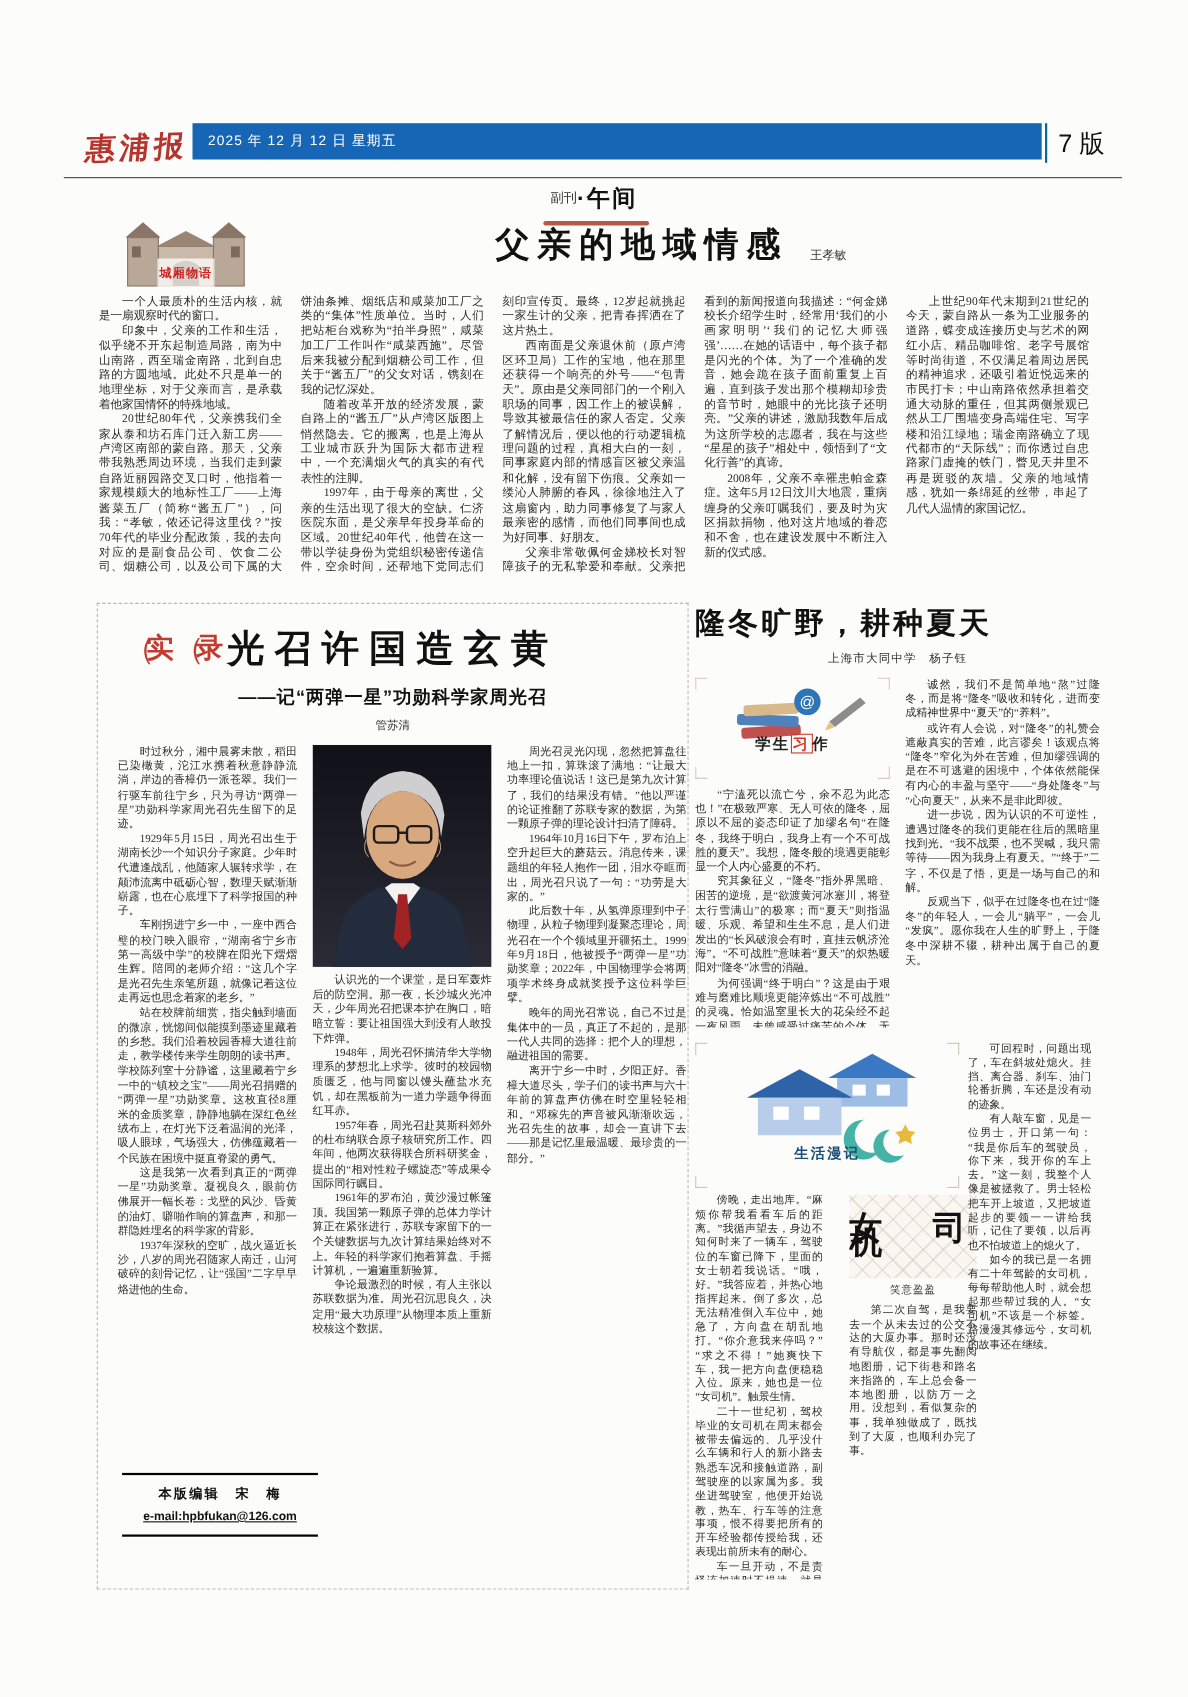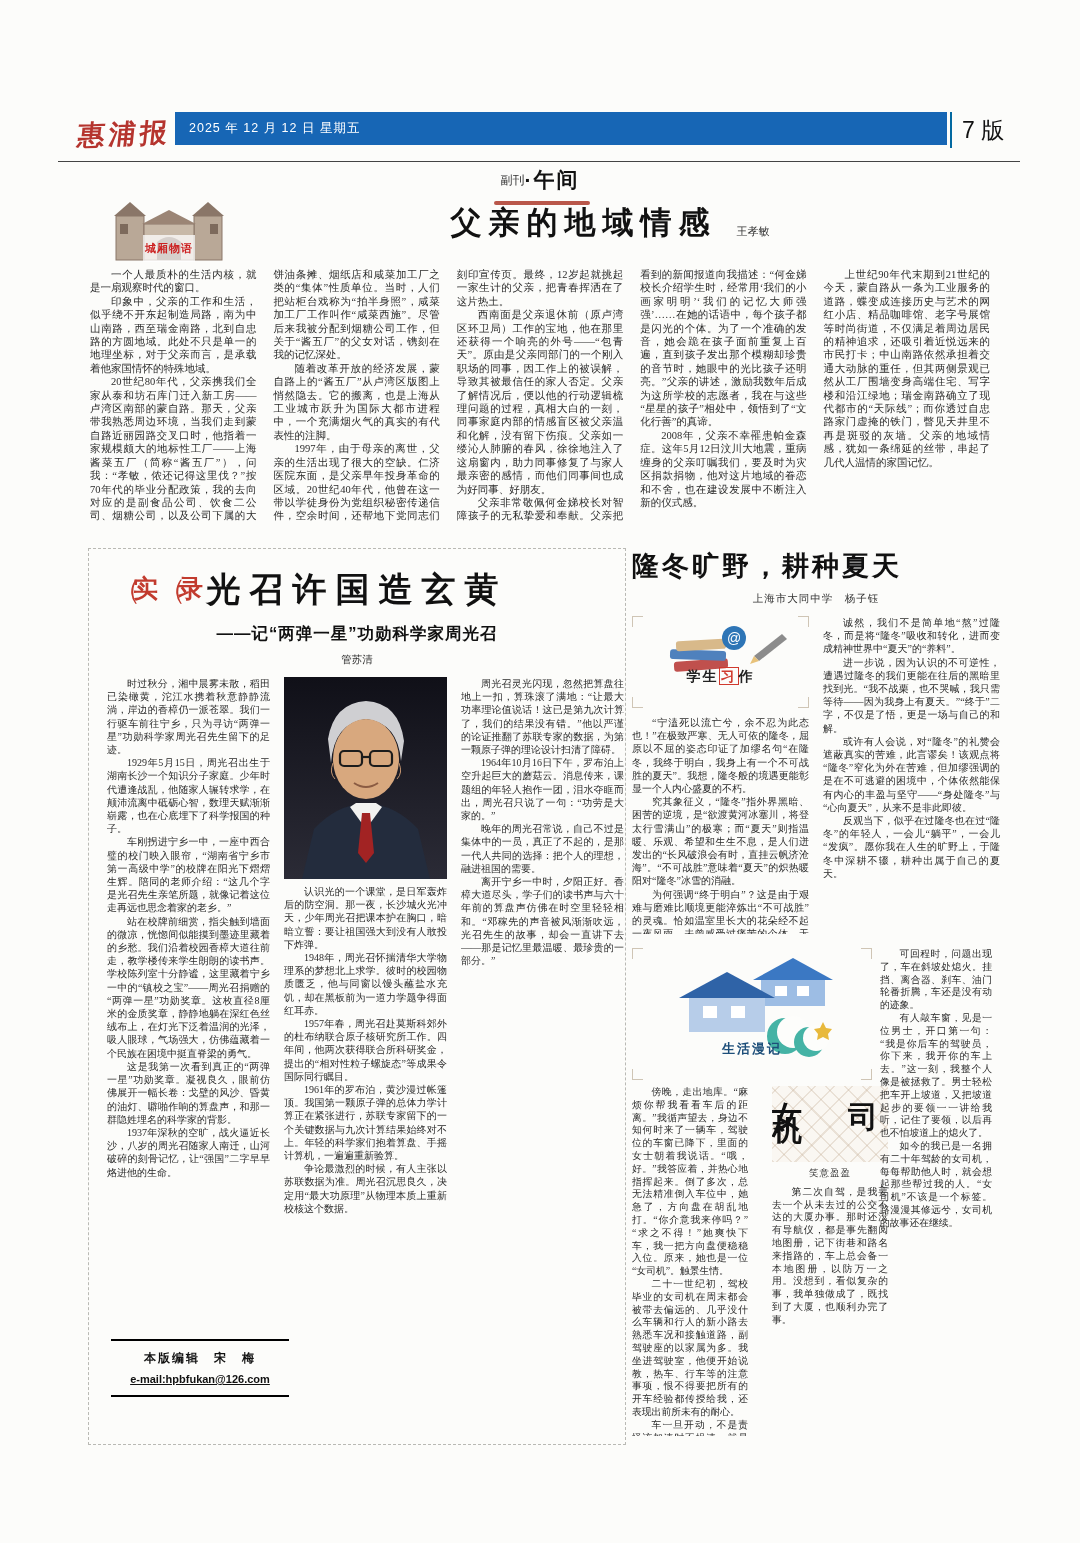--- a/index.html
+++ b/index.html
@@ -188,20 +188,21 @@
             <p>认识光的一个课堂，是日军轰炸后的防空洞。那一夜，长沙城火光冲天，少年周光召把课本护在胸口，暗暗立誓：要让祖国强大到没有人敢投下炸弹。</p>
             <p>1948年，周光召怀揣清华大学物理系的梦想北上求学。彼时的校园物质匮乏，他与同窗以馒头蘸盐水充饥，却在黑板前为一道力学题争得面红耳赤。</p>
             <p>1957年春，周光召赴莫斯科郊外的杜布纳联合原子核研究所工作。四年间，他两次获得联合所科研奖金，提出的“相对性粒子螺旋态”等成果令国际同行瞩目。</p>
             <p>1961年的罗布泊，黄沙漫过帐篷顶。我国第一颗原子弹的总体力学计算正在紧张进行，苏联专家留下的一个关键数据与九次计算结果始终对不上。年轻的科学家们抱着算盘、手摇计算机，一遍遍重新验算。</p>
             <p>争论最激烈的时候，有人主张以苏联数据为准。周光召沉思良久，决定用“最大功原理”从物理本质上重新校核这个数据。</p>
           </div>
       </div>
       <div class="zs-col c3" data-bind-paras="article_zhou.col3">
           <p>周光召灵光闪现，忽然把算盘往地上一扣，算珠滚了满地：“让最大功率理论值说话！这已是第九次计算了，我们的结果没有错。”他以严谨的论证推翻了苏联专家的数据，为第一颗原子弹的理论设计扫清了障碍。</p>
           <p>1964年10月16日下午，罗布泊上空升起巨大的蘑菇云。消息传来，课题组的年轻人抱作一团，泪水夺眶而出，周光召只说了一句：“功劳是大家的。”</p>
+          <p>此后数十年，从氢弹原理到中子物理，从粒子物理到凝聚态理论，周光召在一个个领域里开疆拓土。1999年9月18日，他被授予“两弹一星”功勋奖章；2022年，中国物理学会将两项学术终身成就奖授予这位科学巨擘。</p>
           <p>晚年的周光召常说，自己不过是集体中的一员，真正了不起的，是那一代人共同的选择：把个人的理想，融进祖国的需要。</p>
           <p>离开宁乡一中时，夕阳正好。香樟大道尽头，学子们的读书声与六十年前的算盘声仿佛在时空里轻轻相和。“邓稼先的声音被风渐渐吹远，光召先生的故事，却会一直讲下去——那是记忆里最温暖、最珍贵的一部分。”</p>
         </div>
     </div>
     <div class="editor-box">
       <div class="l1" data-bind="editor_box.line1">本版编辑　宋　梅</div>
       <div class="l2" data-bind="editor_box.line2">e-mail:hpbfukan@126.com</div>
     </div>
   </div>
 
@@ -232,22 +233,22 @@
           </div>
         </div>
         <div data-bind-paras="article_winter.col1">
             <p>“宁溘死以流亡兮，余不忍为此态也！”在极致严寒、无人可依的隆冬，屈原以不屈的姿态印证了加缪名句“在隆冬，我终于明白，我身上有一个不可战胜的夏天”。我想，隆冬般的境遇更能彰显一个人内心盛夏的不朽。</p>
             <p>究其象征义，“隆冬”指外界黑暗、困苦的逆境，是“欲渡黄河冰塞川，将登太行雪满山”的极寒；而“夏天”则指温暖、乐观、希望和生生不息，是人们迸发出的“长风破浪会有时，直挂云帆济沧海”。“不可战胜”意味着“夏天”的炽热暖阳对“隆冬”冰雪的消融。</p>
             <p>为何强调“终于明白”？这是由于艰难与磨难比顺境更能淬炼出“不可战胜”的灵魂。恰如温室里长大的花朵经不起一夜风雨，未曾感受过痛苦的个体，无法发出惊人的一鸣。在隆冬，苏轼也曾叹“哀吾生之须臾”，但他也因此悟出“一蓑烟雨任平生”的旷达。</p>
           </div>
       </div>
       <div class="win-col" data-bind-paras="article_winter.col2">
           <p>诚然，我们不是简单地“熬”过隆冬，而是将“隆冬”吸收和转化，进而变成精神世界中“夏天”的“养料”。</p>
+          <p>或许有人会说，对“隆冬”的礼赞会遮蔽真实的苦难，此言谬矣！该观点将“隆冬”窄化为外在苦难，但加缪强调的是在不可逃避的困境中，个体依然能保有内心的丰盈与坚守——“身处隆冬”与“心向夏天”，从来不是非此即彼。</p>
           <p>进一步说，因为认识的不可逆性，遭遇过隆冬的我们更能在往后的黑暗里找到光。“我不战栗，也不哭喊，我只需等待——因为我身上有夏天。”“终于”二字，不仅是了悟，更是一场与自己的和解。</p>
-          <p>或许有人会说，对“隆冬”的礼赞会遮蔽真实的苦难，此言谬矣！该观点将“隆冬”窄化为外在苦难，但加缪强调的是在不可逃避的困境中，个体依然能保有内心的丰盈与坚守——“身处隆冬”与“心向夏天”，从来不是非此即彼。</p>
           <p>反观当下，似乎在过隆冬也在过“隆冬”的年轻人，一会儿“躺平”，一会儿“发疯”。愿你我在人生的旷野上，于隆冬中深耕不辍，耕种出属于自己的夏天。</p>
         </div>
     </div>
 
     <div class="drv">
       <div class="drv-left">
         <div class="life-badge cornered">
           <span class="ck tl"></span>
             <span class="ck tr"></span>
             <span class="ck bl"></span>

